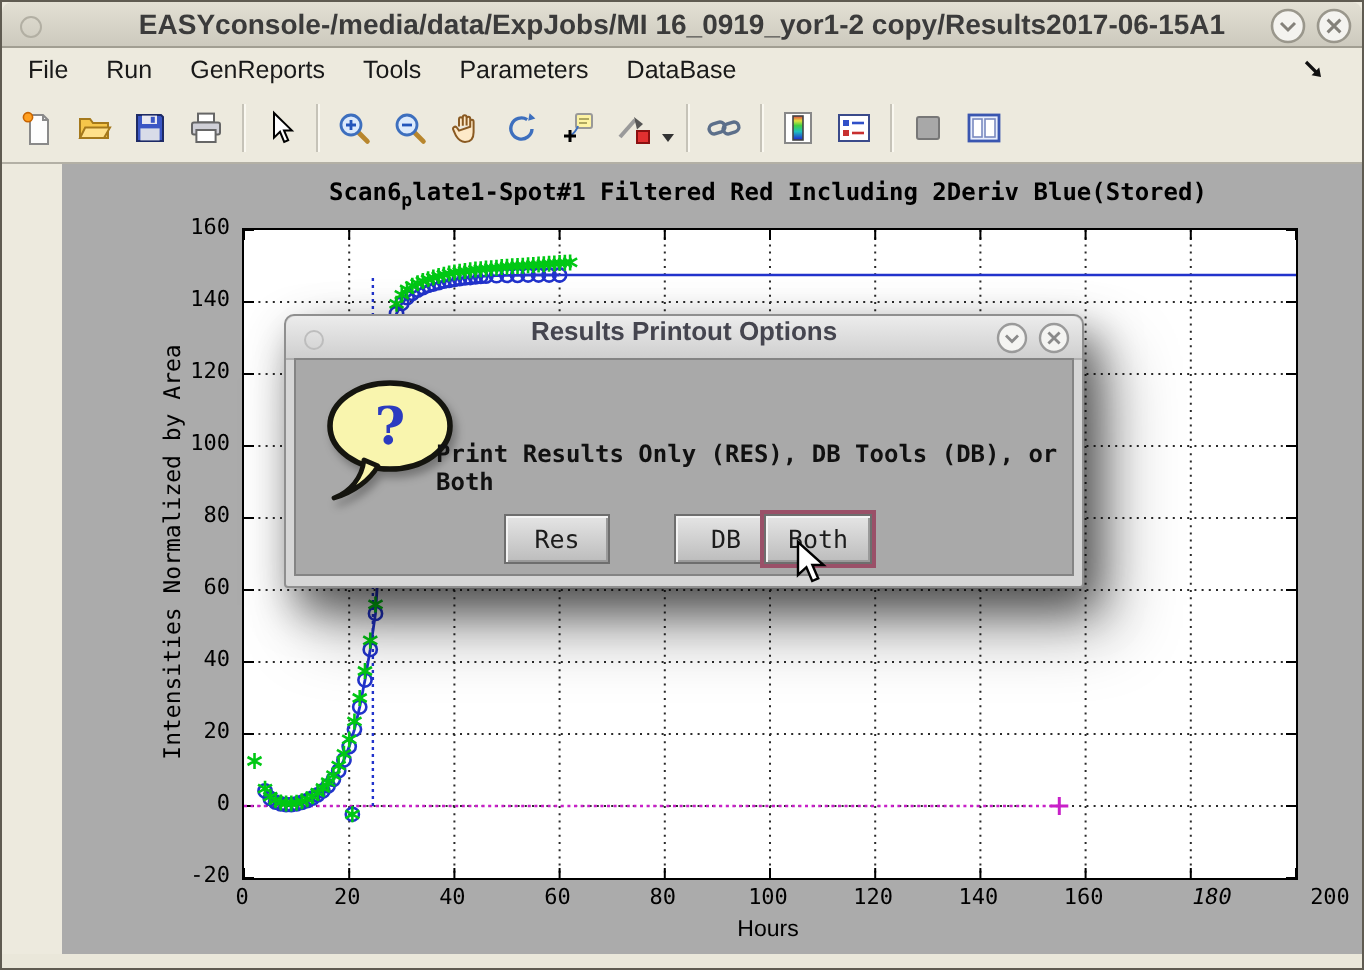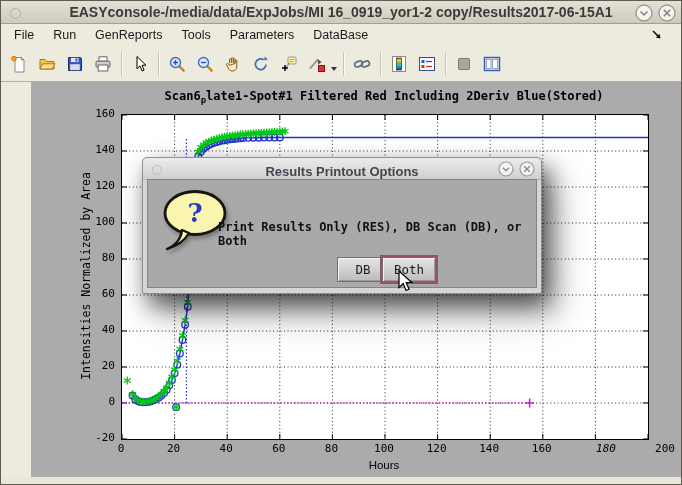--- a/index.html
+++ b/index.html
@@ -71,21 +71,21 @@
   .dialog{
     position:absolute;left:141px;top:156px;width:400px;height:137px;
     background:#d6d6d6;border:1px solid #8f8f8f;border-radius:5px 5px 2px 2px;
     box-shadow:6px 10px 22px rgba(0,0,0,.55), 14px 20px 34px rgba(0,0,0,.35);
     box-sizing:border-box;
   }
   .dlg-titlebar{
     position:absolute;left:0;top:0;width:100%;height:21px;
     background:linear-gradient(#ececec,#cfcfcf);
     border-bottom:1px solid #b0b0b0;border-radius:5px 5px 0 0;
-    display:flex;align-items:flex-end;
+    display:flex;align-items:flex-start;
   }
   .dlg-circle{position:absolute;left:9px;top:7px;width:8px;height:8px;border:1.5px solid #bdbdbd;border-radius:50%;}
   .dlg-title{width:100%;text-align:center;font-size:13px;font-weight:bold;color:#45454f;}
   .dlg-round{position:absolute;top:3px;width:16px;height:16px;}
   .dlg-min{right:27px;} .dlg-close{right:6px;}
   .dlg-body{
     position:absolute;left:4px;right:4px;top:21px;bottom:5px;
     background:#a9a9a9;border:1px solid #848484;
   }
   .balloon{position:absolute;left:10px;top:8px;filter:drop-shadow(2px 3px 2px rgba(0,0,0,.3));}
@@ -500,21 +500,22 @@
     </span>
   </div>
   <div class="dlg-body">
     <span class="balloon">
       <svg width="76" height="66" viewBox="0 0 76 66">
         <ellipse cx="37" cy="25" rx="30" ry="21.5" fill="#f9f5ae" stroke="#15150f" stroke-width="2.8"></ellipse>
         <path d="M24 42 C23 51 17 58 9 61 C19 58 27 52 31 45 Z" fill="#f9f5ae" stroke="#15150f" stroke-width="2.4" stroke-linejoin="round"></path>
         <text x="37" y="34" text-anchor="middle" font-size="26" font-weight="bold" fill="#2b3bc0" font-family="DejaVu Serif, serif">?</text>
       </svg>
     </span>
-    <div class="dlg-message">Print Results Only (RES), DB Scan (DB), or Both</div>
+    <div class="dlg-message">Print Results Only (RES), DB Tools (DB), or Both</div>
+    <button class="dlg-btn btn-res">Res</button>
     <button class="dlg-btn btn-db">DB</button>
     <button class="dlg-btn btn-both">Both</button>
   </div>
   <span class="cursor">
     <svg width="20" height="24" viewBox="0 0 20 24">
         <path d="M4 1v16.5l4.2-3.9 2.9 6.9 3-1.3-2.9-6.7h5.6z" fill="#fff" stroke="#000" stroke-width="1.2"></path>
       </svg>
   </span>
 </div>
 

